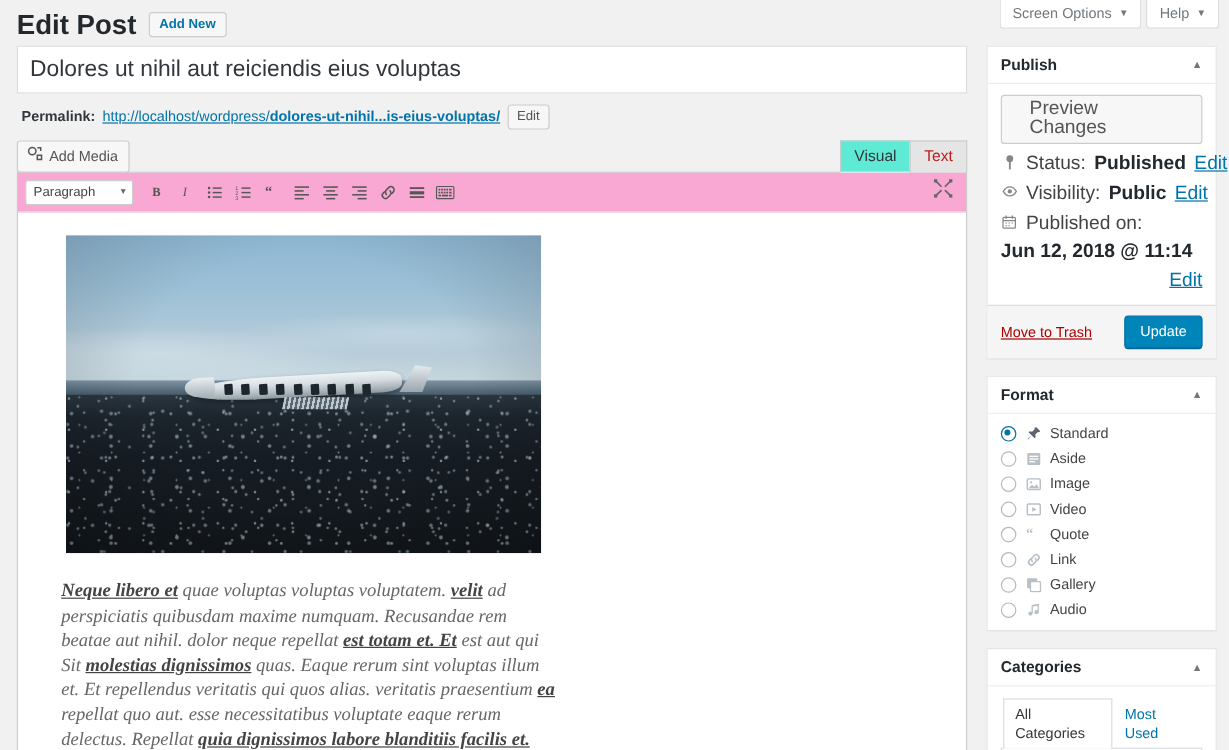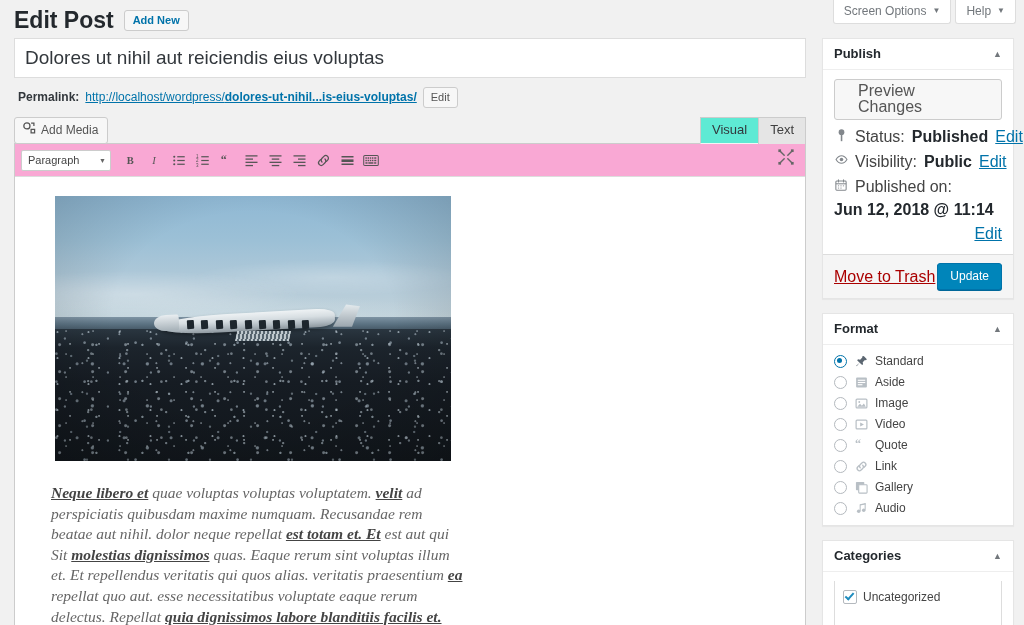--- a/index.html
+++ b/index.html
@@ -51,21 +51,21 @@
   
   .media-row{margin-top:9px;position:relative;height:26px;}
   .add-media{
     display:inline-flex;align-items:center;gap:5px;
     background:#f7f7f7;border:1px solid #ccc;border-radius:3px;
     padding:3px 9px 4px 7px;font-size:12px;color:#555;cursor:pointer;line-height:16px;
   }
   .tabs{position:absolute;right:0;bottom:-1px;display:flex;gap:0;}
   .tab{
     border:1px solid #ccc;border-bottom:none;background:#e5e5e5;
-    color:#404040;font-size:13px;padding:3px 11px 4px;cursor:pointer;line-height:18px;
+    color:#b91c1c;font-size:13px;padding:3px 11px 4px;cursor:pointer;line-height:18px;
     margin-left:-1px;
   }
   .tab.active{background:#5eead4;border-bottom:1px solid #f5f5f5;color:#32373c;}
   
   .editor{border:1px solid #ccc;background:#fff;}
   .toolbar{
     background:#f9a8d4;border-bottom:1px solid #ddd;
     height:28px;display:flex;align-items:center;padding:2px 6px;position:relative;
   }
   .fmt-select{
@@ -105,21 +105,21 @@
     font-size:16px;color:#555;padding:3px 23px 4px;cursor:pointer;line-height:16px;
   }
   .pub-line{display:flex;align-items:flex-start;gap:7px;font-size:16px;color:#444;margin-bottom:9px;line-height:16px;text-align:right;}
   .pub-line .ico{width:14px;flex:none;display:flex;justify-content:center;color:#82878c;}
   .pub-line b{color:#23282d;}
   .lnk{color:#0073aa;text-decoration:underline;cursor:pointer;}
   .pub-foot{
     display:flex;align-items:center;justify-content:space-between;
     background:#f5f5f5;border-top:1px solid #ddd;padding:8px 11px;
   }
-  .trash{color:#a00;font-size:16px;text-decoration:underline;cursor:pointer;}
+  .trash{color:#a00;font-size:12px;text-decoration:underline;cursor:pointer;}
   .btn-primary{
     background:#0085ba;border:1px solid #0073aa;border-radius:3px;
     color:#fff;font-size:12px;padding:4px 12px 5px;cursor:pointer;line-height:16px;
     box-shadow:0 1px 0 #006799;
   }
   
   .fmt-row{display:flex;align-items:center;gap:7px;margin-bottom:7px;font-size:12px;color:#444;}
   .radio{
     width:11px;height:11px;border:1px solid #b4b9be;border-radius:50%;
     background:#fff;flex:none;position:relative;cursor:pointer;
@@ -550,20 +550,24 @@
         </div>
       </div>
     </div>
 
     <div class="box">
       <div class="box-head">
         <span class="box-title">Categories</span>
         <span class="toggle-ind">▲</span>
       </div>
       <div class="box-inner">
+        <div class="cat-tabs">
+          <div class="cat-tab active">All Categories</div>
+          <div class="cat-tab">Most Used</div>
+        </div>
         <div class="cat-list">
           <div class="cat-item">
             <span class="cbx on"></span>
             <span>Uncategorized</span>
           </div>
 
         </div>
 
       </div>
     </div>

